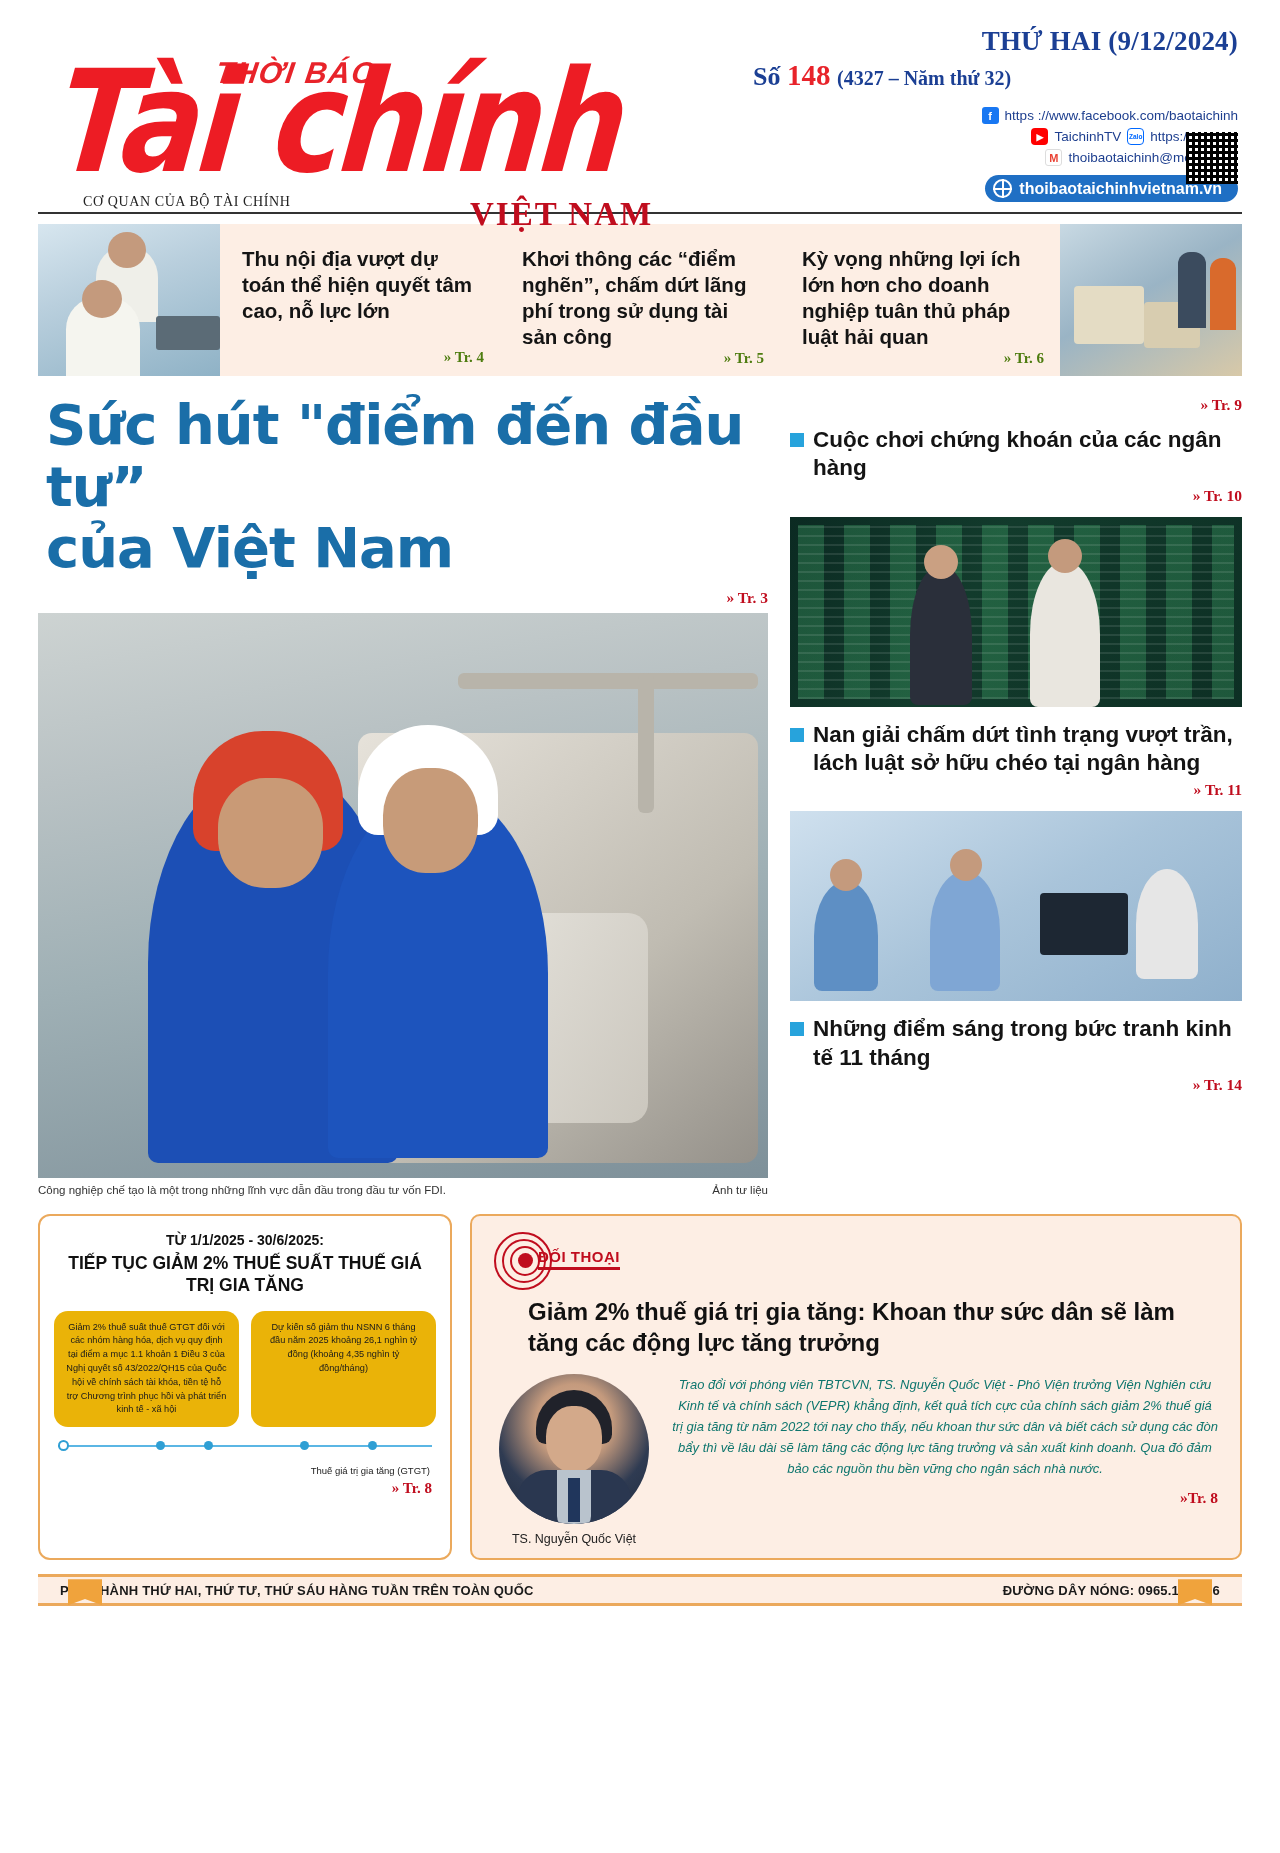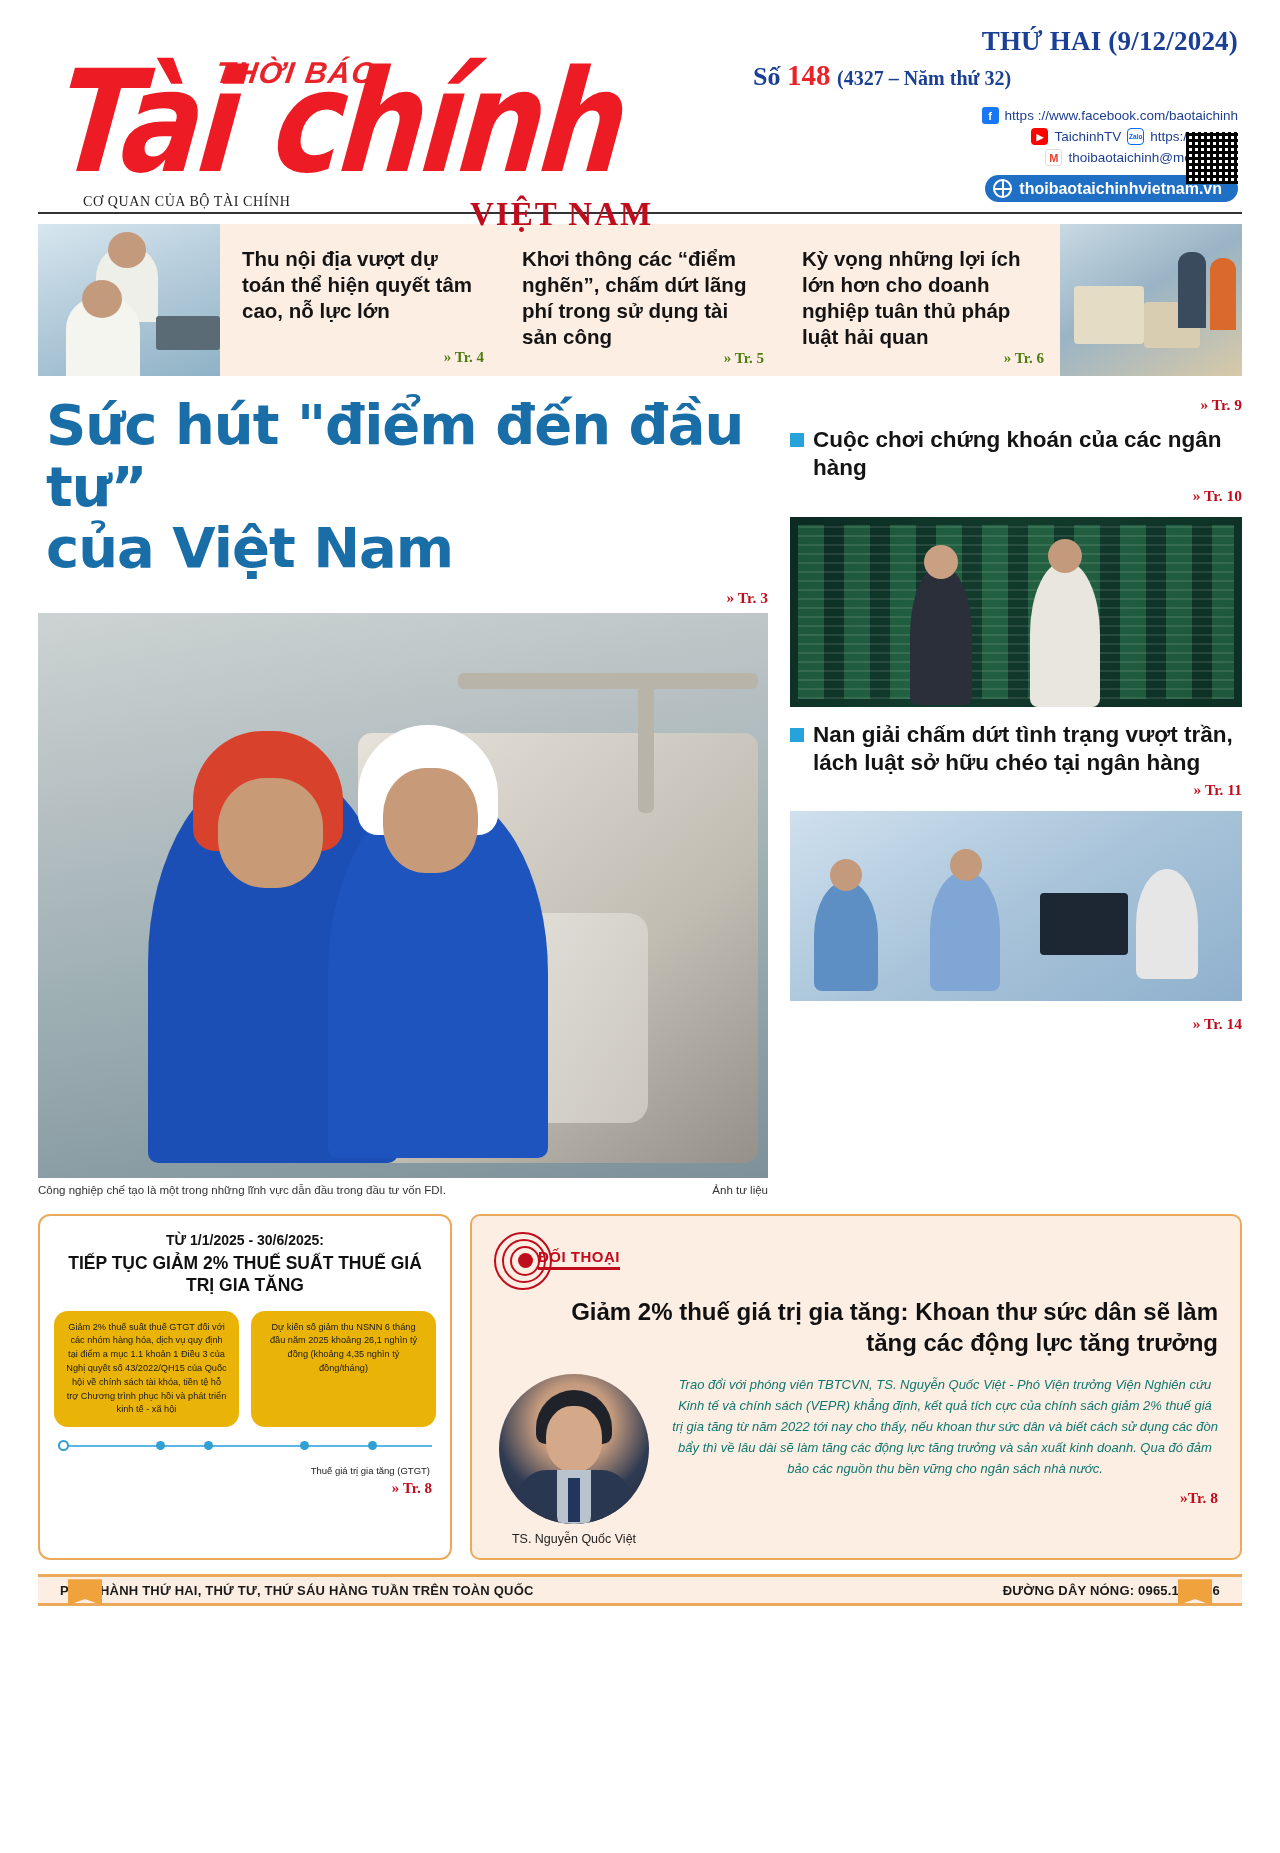--- a/index.html
+++ b/index.html
@@ -188,21 +188,21 @@
   }
   .dialog-logo { display: flex; align-items: center; gap: 2px; margin-bottom: 6px; }
   .rings { width: 62px; height: 58px; position: relative; flex: none; }
   .ring { position: absolute; border: 2.5px solid #c00d1e; border-radius: 50%; }
   .r1 { width: 58px; height: 58px; left: 0; top: 0; }
   .r2 { width: 44px; height: 44px; left: 8px; top: 7px; }
   .r3 { width: 30px; height: 30px; left: 16px; top: 14px; }
   .r4 { width: 15px; height: 15px; left: 24px; top: 21px; background: #c00d1e; border: none; }
   .dialog-label { color: #c00d1e; font-weight: bold; font-size: 15px; letter-spacing: 0.5px;
                   border-bottom: 3px solid #c00d1e; padding-bottom: 2px; margin-left: -20px; margin-top: -4px; }
-  .dialog-title { font-size: 24px; font-weight: bold; line-height: 1.3; color: #111; margin-top: 2px; padding-left: 34px; text-align: right; }
+  .dialog-title { font-size: 24px; font-weight: bold; line-height: 1.3; color: #111; margin-top: 2px; padding-left: 34px; }
   .dialog-body { display: flex; gap: 18px; margin-top: 16px; }
   .portrait-wrap { width: 160px; flex: none; text-align: center; }
   .portrait { width: 150px; height: 150px; border-radius: 50%;
               background: radial-gradient(circle at 50% 32%, #d9b398 0%, #c49a7d 30%, #2f3b52 62%, #1e2a3d 100%);
               margin: 0 auto; position: relative; overflow: hidden; }
   .p-hair { position: absolute; left: 37px; top: 16px; width: 76px; height: 54px;
             background: #20222a; border-radius: 40px 40px 10px 10px; }
   .p-face { position: absolute; left: 47px; top: 32px; width: 56px; height: 66px;
             background: #d3a98a; border-radius: 46%; }
   .p-body { position: absolute; left: 18px; top: 96px; width: 114px; height: 70px;
@@ -348,20 +348,24 @@
 
       <div class="side-photo sp-bank">
         <div class="person" style="left:24px;top:70px;width:64px;height:110px;background:#5e8fc4;"></div>
         <div class="person" style="left:40px;top:48px;width:32px;height:32px;background:#c49a7d;border-radius:50%;"></div>
         <div class="person" style="left:140px;top:60px;width:70px;height:120px;background:#7fa6d4;"></div>
         <div class="person" style="left:160px;top:38px;width:32px;height:32px;background:#c49a7d;border-radius:50%;"></div>
         <div class="person" style="left:250px;top:82px;width:88px;height:62px;background:#1d2733;border-radius:4px;"></div>
         <div class="person" style="left:346px;top:58px;width:62px;height:110px;background:#e6e6e6;"></div>
       </div>
 
+      <div class="side-item">
+        <span class="bullet"></span>
+        <span class="side-head">Những điểm sáng trong bức tranh kinh tế 11 tháng</span>
+      </div>
       <div class="side-ref">» Tr. 14</div>
     </div>
   </div>
 
   <div class="bottom">
 
     <div class="info-box">
       <div class="info-date">TỪ 1/1/2025 - 30/6/2025:</div>
       <div class="info-title">TIẾP TỤC GIẢM 2% THUẾ SUẤT THUẾ GIÁ TRỊ GIA TĂNG</div>
 

